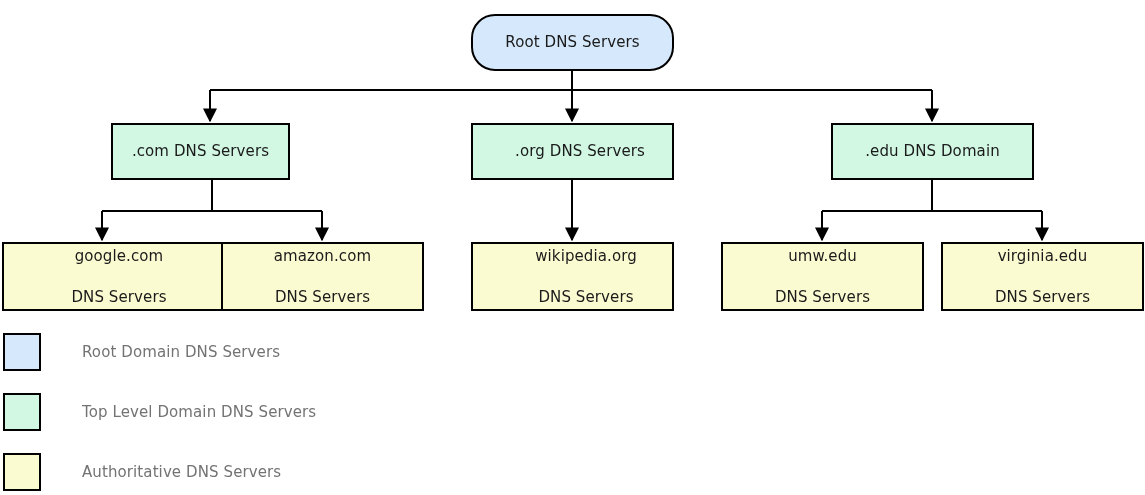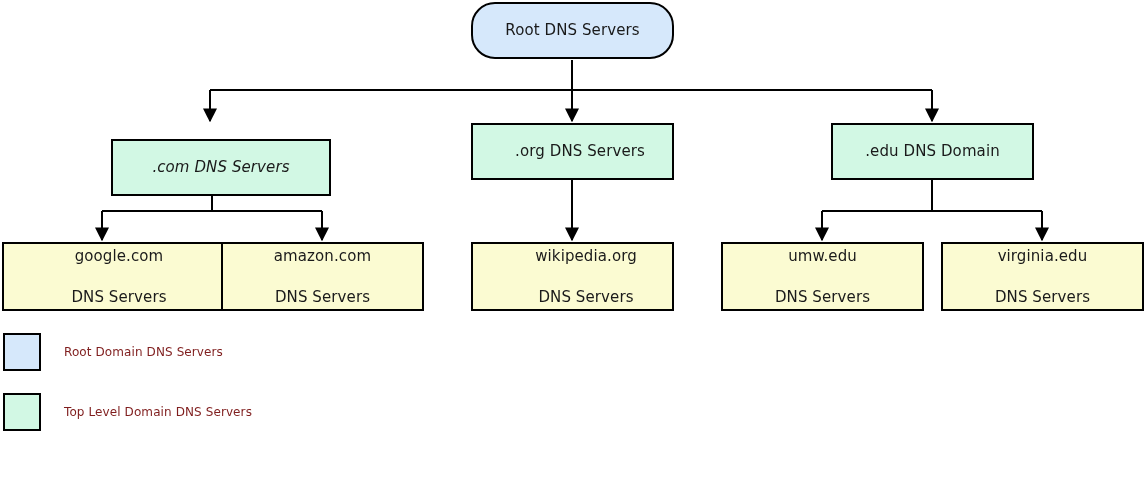--- a/index.html
+++ b/index.html
@@ -40,24 +40,24 @@
     color: #1a1a1a;
     letter-spacing: 0.1px;
     z-index: 2;
   }
   .node .line2 { display: block; margin-top: 22px; }
   .lvl-root  { background: #d6e8fb; }
   .lvl-tld   { background: #d2f8e4; }
   .lvl-auth  { background: #fbfbd2; }
 
   
-  #node-root { left: 471px; top: 2px; width: 203px; height: 57px; border-radius: 24px; }
+  #node-root { left: 471px; top: 14px; width: 203px; height: 57px; border-radius: 24px; }
 
   
-  #node-com { left: 111px; top: 139px; width: 220px; height: 57px; font-style: italic; }
+  #node-com { left: 111px; top: 123px; width: 179px; height: 57px; }
   #node-org { left: 471px; top: 123px; width: 203px; height: 57px; padding-left: 15px; }
   #node-edu { left: 831px; top: 123px; width: 203px; height: 57px; }
 
   
   #node-google    { left: 2px;   top: 242px; width: 234px; height: 69px; }
   #node-amazon    { left: 221px; top: 242px; width: 203px; height: 69px; }
   #node-wikipedia { left: 471px; top: 242px; width: 203px; height: 69px; padding-left: 27px; }
   #node-umw       { left: 721px; top: 242px; width: 203px; height: 69px; }
   #node-virginia  { left: 941px; top: 242px; width: 203px; height: 69px; }
 
@@ -72,23 +72,23 @@
   #legend-row-1 { top: 393px; }
   #legend-row-2 { top: 453px; }
   .legend-swatch {
     box-sizing: border-box;
     width: 38px;
     height: 38px;
     border: 2px solid #000000;
     flex: 0 0 auto;
   }
   .legend-label {
-    margin-left: 23px;
-    font-size: 12px;
-    color: #7f1d1d;
+    margin-left: 41px;
+    font-size: 15px;
+    color: #737373;
     white-space: nowrap;
     letter-spacing: 0.1px;
   }
 </style>
 </head>
 <body>
 
 <div id="diagram">
 
   <svg id="wires" viewBox="0 0 1145 495" width="1145" height="495" aria-hidden="true">
@@ -157,14 +157,18 @@
   </div>
 
   <div class="legend-row" id="legend-row-0">
     <span class="legend-swatch lvl-root"></span>
     <span class="legend-label">Root Domain DNS Servers</span>
   </div>
   <div class="legend-row" id="legend-row-1">
     <span class="legend-swatch lvl-tld"></span>
     <span class="legend-label">Top Level Domain DNS Servers</span>
   </div>
+  <div class="legend-row" id="legend-row-2">
+    <span class="legend-swatch lvl-auth"></span>
+    <span class="legend-label">Authoritative DNS Servers</span>
+  </div>
 
 </div>
 
 </body></html>

